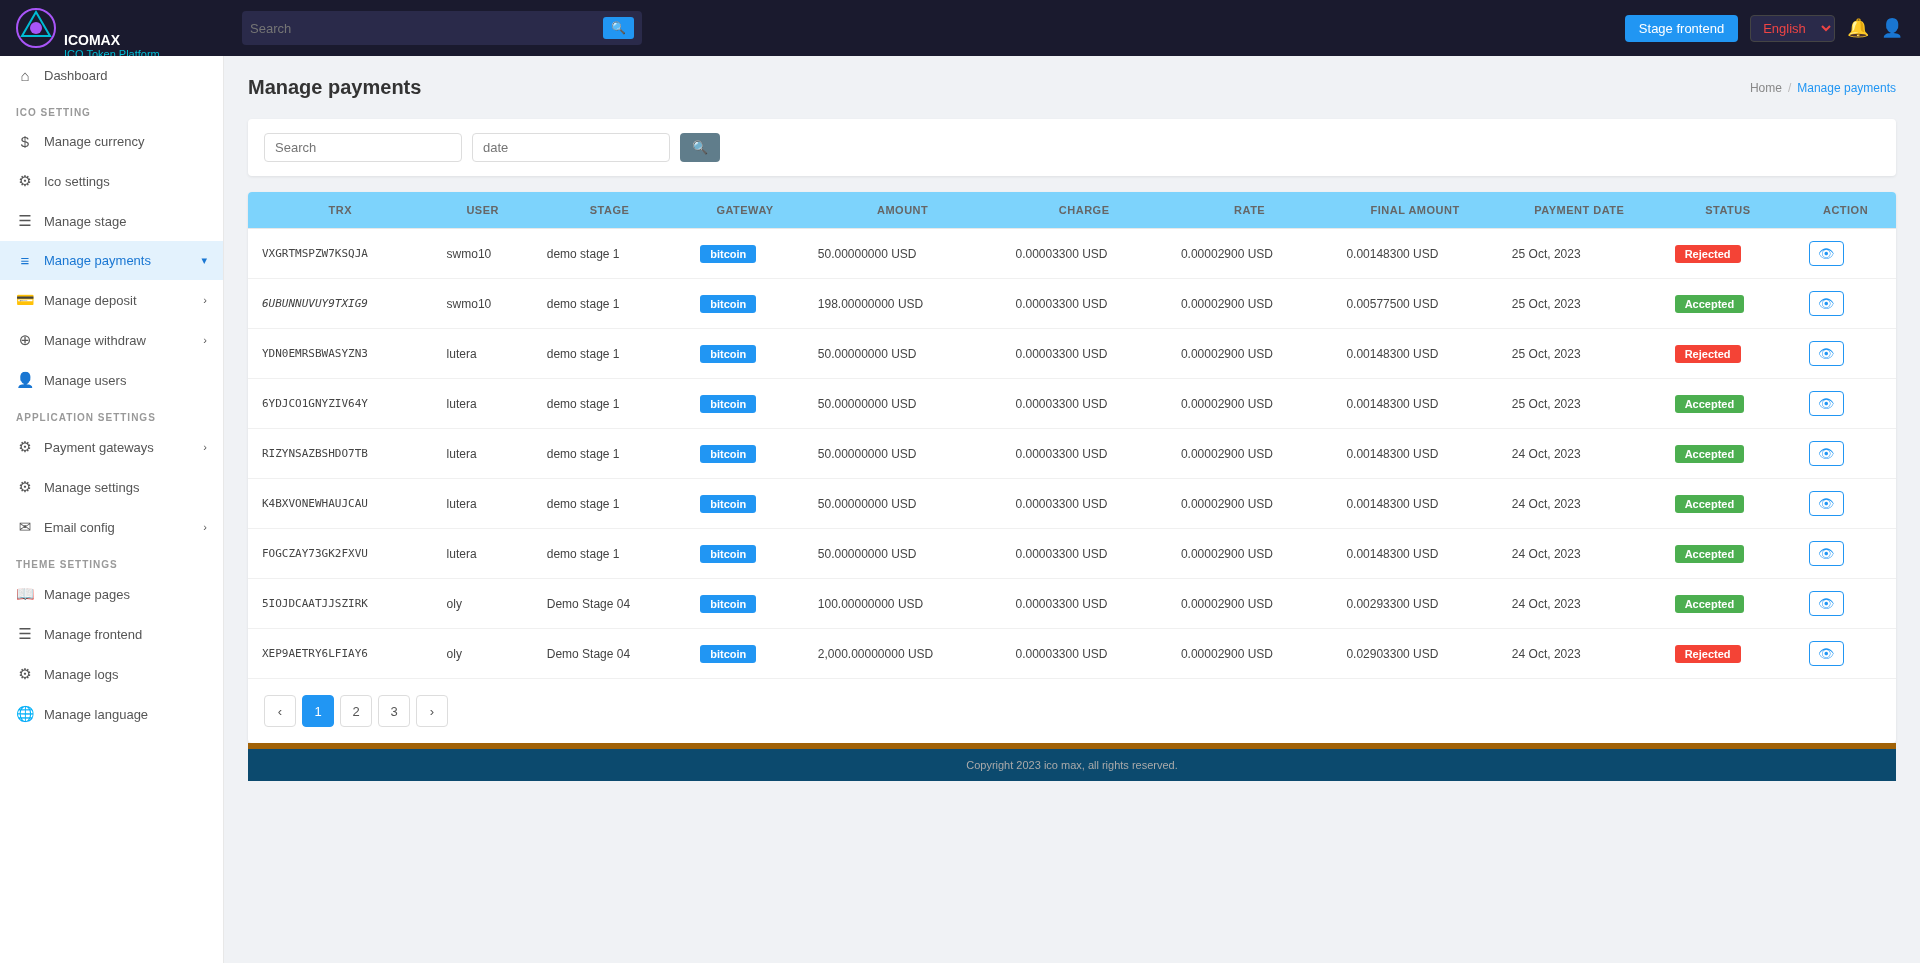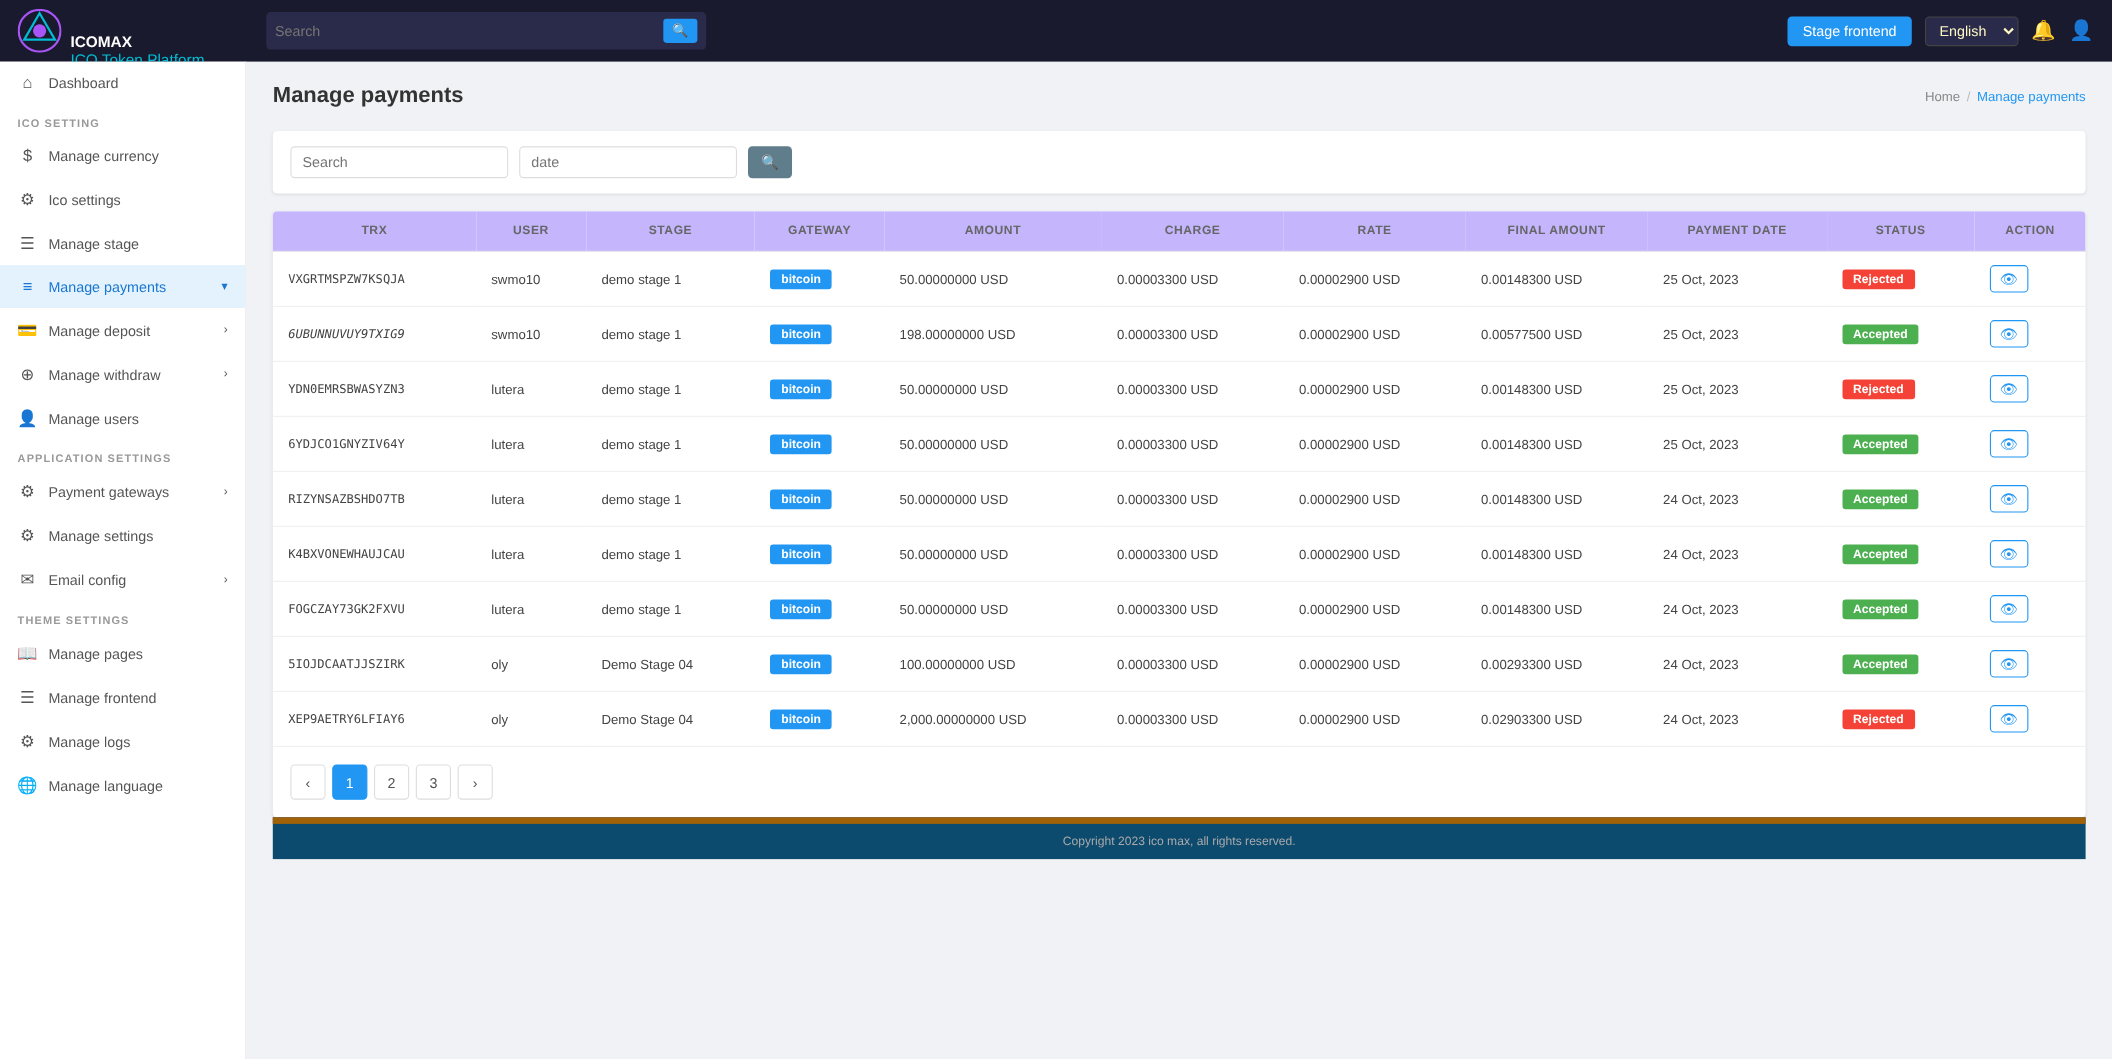--- a/index.html
+++ b/index.html
@@ -3,27 +3,27 @@
   <meta charset="utf-8">
   <style>
     * { box-sizing: border-box; margin: 0; padding: 0; }
     body { font-family: 'Segoe UI', Arial, sans-serif; background: #f0f2f5; color: #333; font-size: 13px; display: flex; flex-direction: column; height: 100vh; overflow: hidden; }
 
     
     .topbar { background: #1a1a2e; display: flex; align-items: center; height: 56px; padding: 0 16px; gap: 16px; flex-shrink: 0; }
     .logo-area { display: flex; align-items: center; gap: 8px; width: 210px; flex-shrink: 0; }
     .logo-icon { width: 40px; height: 40px; }
     .logo-text { color: #fff; font-size: 14px; font-weight: 700; line-height: 1.2; margin-top: 36px; }
-    .logo-sub { color: #00bcd4; font-size: 14px; font-weight: 400; }
+    .logo-sub { color: #00bcd4; font-size: 11px; font-weight: 400; }
     .topbar-search { flex: 1; max-width: 400px; display: flex; align-items: center; background: #2a2a4a; border-radius: 4px; padding: 0 8px; height: 34px; }
     .topbar-search input { background: transparent; border: none; outline: none; color: #aaa; font-size: 13px; flex: 1; }
     .topbar-search-btn { background: #2196f3; border: none; color: #fff; padding: 4px 8px; border-radius: 3px; cursor: pointer; font-size: 12px; }
     .topbar-right { margin-left: auto; display: flex; align-items: center; gap: 12px; }
     .visit-frontend-btn { background: #2196f3; color: #fff; border: none; padding: 6px 14px; border-radius: 4px; cursor: pointer; font-size: 13px; font-weight: 500; }
-    .lang-select { background: #2a2a4a; color: #fef9c3; border: 1px solid #444; border-radius: 4px; padding: 4px 8px; font-size: 13px; cursor: pointer; }
+    .lang-select { background: #2a2a4a; color: #ef4444; border: 1px solid #444; border-radius: 4px; padding: 4px 8px; font-size: 13px; cursor: pointer; }
     .topbar-icon { color: #aaa; font-size: 18px; cursor: pointer; }
 
     
     .layout { display: flex; flex: 1; overflow: hidden; }
 
     
     .sidebar { width: 224px; background: #fff; border-right: 1px solid #e8e8e8; overflow-y: auto; flex-shrink: 0; display: flex; flex-direction: column; }
     .sidebar-nav { flex: 1; }
     .sidebar-item { display: flex; align-items: center; gap: 10px; padding: 11px 16px; cursor: pointer; color: #555; font-size: 13px; transition: background 0.15s; text-decoration: none; }
     .sidebar-item.active { background: #e3f2fd; color: #1976d2; }
@@ -45,21 +45,21 @@
     .breadcrumb-sep { color: #bbb; }
 
     
     .filter-bar { background: #fff; border-radius: 4px; padding: 14px 16px; display: flex; align-items: center; gap: 10px; margin-bottom: 16px; box-shadow: 0 1px 3px rgba(0,0,0,0.08); }
     .filter-bar input { border: 1px solid #ddd; border-radius: 4px; padding: 6px 10px; font-size: 13px; outline: none; }
     .filter-search-btn { background: #607d8b; color: #fff; border: none; padding: 7px 12px; border-radius: 4px; cursor: pointer; font-size: 13px; }
 
     
     .table-container { background: #fff; border-radius: 4px; box-shadow: 0 1px 3px rgba(0,0,0,0.08); overflow: auto; }
     table { width: 100%; border-collapse: collapse; }
-    thead th { background: #c4b5fd; color: #666; font-size: 11px; font-weight: 700; letter-spacing: 0.5px; text-transform: uppercase; padding: 12px 14px; border-bottom: 1px solid #e8e8e8; white-space: nowrap; }
+    thead th { background: #7dd3fc; color: #666; font-size: 11px; font-weight: 700; letter-spacing: 0.5px; text-transform: uppercase; padding: 12px 14px; border-bottom: 1px solid #e8e8e8; white-space: nowrap; }
     tbody tr { border-bottom: 1px solid #f0f0f0; }
     tbody td { padding: 12px 14px; font-size: 12px; color: #444; white-space: nowrap; }
     .badge-bitcoin { background: #2196f3; color: #fff; padding: 3px 10px; border-radius: 3px; font-size: 11px; font-weight: 600; display: inline-block; }
     .status-badge { padding: 3px 10px; border-radius: 3px; font-size: 11px; font-weight: 600; display: inline-block; }
     .status-rejected { background: #f44336; color: #fff; }
     .status-accepted { background: #4caf50; color: #fff; }
     .action-btn { background: transparent; border: 1px solid #2196f3; color: #2196f3; padding: 4px 8px; border-radius: 4px; cursor: pointer; font-size: 13px; }
 
     
     .pagination { display: flex; align-items: center; gap: 6px; padding: 16px; }

